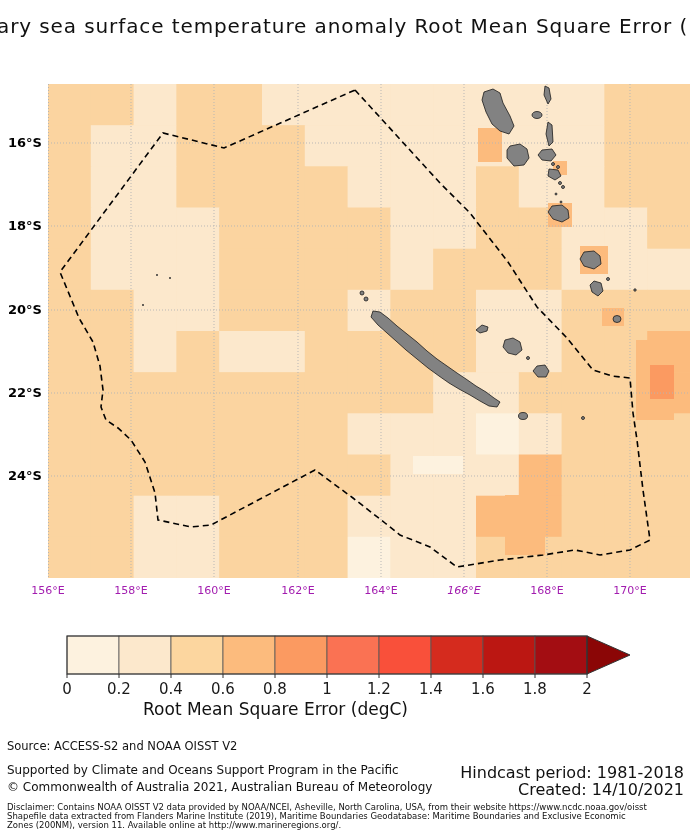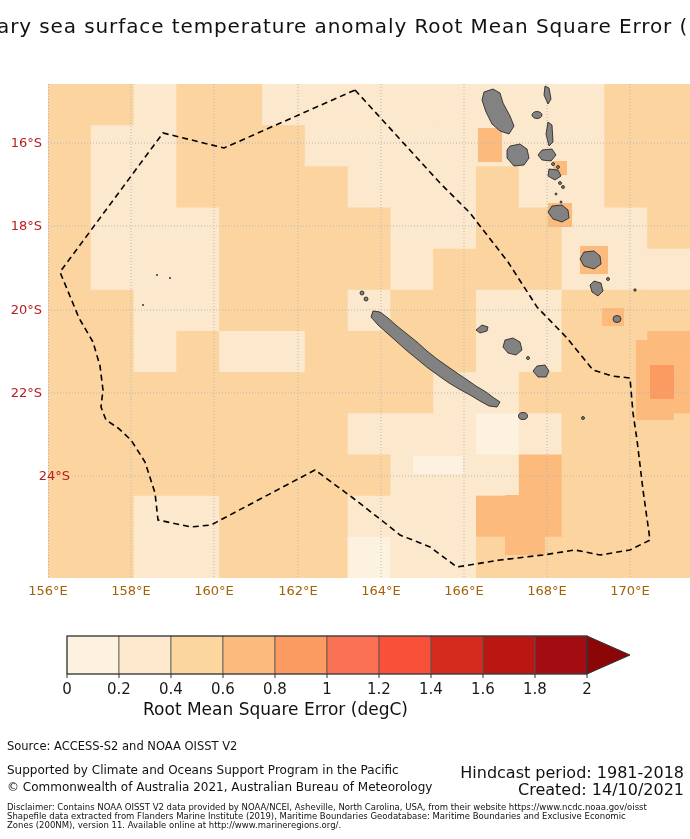--- a/index.html
+++ b/index.html
@@ -5,22 +5,22 @@
   html,body{margin:0;padding:0;}
   body{
     position:relative;width:690px;height:839px;overflow:hidden;
     background:#ffffff;font-family:"DejaVu Sans",sans-serif;color:#000;
   }
   .abs{position:absolute;}
   .title-wrap{top:14px;left:0;width:690px;height:66px;overflow:hidden;}
   .title-l1{position:absolute;top:0;left:-3px;white-space:nowrap;font-size:20px;letter-spacing:0.9px;color:#111;}
   .title-l2{position:absolute;top:31px;left:0;width:690px;text-align:center;font-size:20px;color:#111;}
   .map-wrap{left:48px;top:84px;width:642px;height:494px;}
-  .lat-label{width:42px;text-align:right;font-size:13px;color:#b91c1c;height:16px;line-height:16px;left:0;}
-  .lon-label{width:64px;text-align:center;font-size:13px;color:#a16207;top:583px;height:16px;line-height:16px;}
+  .lat-label{width:42px;text-align:right;font-size:13px;color:#000000;height:16px;line-height:16px;left:0;font-weight:bold;}
+  .lon-label{width:64px;text-align:center;font-size:11px;color:#a21caf;top:583px;height:16px;line-height:16px;}
   .cb-label{top:699px;left:0;width:551px;text-align:center;font-size:17px;color:#111;}
   .foot{left:7px;font-size:12px;color:#111;white-space:nowrap;}
   .foot-src{top:739px;font-size:11.5px;}
   .foot-sup{top:763px;}
   .foot-cop{top:780px;}
   .foot-right{right:6px;font-size:16px;color:#111;white-space:nowrap;text-align:right;}
   .fr-hind{top:763px;}
   .fr-created{top:780px;margin-left:21px;}
   .disc{left:7px;font-size:8.5px;color:#111;white-space:nowrap;}
   .disc1{top:802px;text-align:right;}
@@ -289,28 +289,28 @@
         <circle cx="122" cy="194" r="1"></circle>
         <circle cx="95" cy="221" r="1"></circle>
     </g>
   </svg>
 </div>
 
 <div class="abs lat-label" style="top:135px;">16°S</div>
 <div class="abs lat-label" style="top:218px;">18°S</div>
 <div class="abs lat-label" style="top:302px;">20°S</div>
 <div class="abs lat-label" style="top:385px;">22°S</div>
-<div class="abs lat-label" style="top:468px;margin-left:28px;">24°S</div>
+<div class="abs lat-label" style="top:468px;">24°S</div>
 
 <div class="abs lon-label" style="left:16px;">156°E</div>
 <div class="abs lon-label" style="left:99px;">158°E</div>
 <div class="abs lon-label" style="left:182px;">160°E</div>
 <div class="abs lon-label" style="left:266px;">162°E</div>
 <div class="abs lon-label" style="left:349px;">164°E</div>
-<div class="abs lon-label" style="left:432px;">166°E</div>
+<div class="abs lon-label" style="left:432px;font-style:italic;">166°E</div>
 <div class="abs lon-label" style="left:515px;">168°E</div>
 <div class="abs lon-label" style="left:598px;text-align:center;">170°E</div>
 
 <div class="abs" style="left:0;top:628px;">
   <svg id="cb-svg" width="690" height="70" viewBox="0 0 690 70">
     <g id="cb-segments">
         <rect x="67" y="8" width="52" height="38" fill="#fdf2df" stroke="#555" stroke-width="0.8"></rect>
         <rect x="119" y="8" width="52" height="38" fill="#fce8cc" stroke="#555" stroke-width="0.8"></rect>
         <rect x="171" y="8" width="52" height="38" fill="#fcd69f" stroke="#555" stroke-width="0.8"></rect>
         <rect x="223" y="8" width="52" height="38" fill="#fcbb7d" stroke="#555" stroke-width="0.8"></rect>

